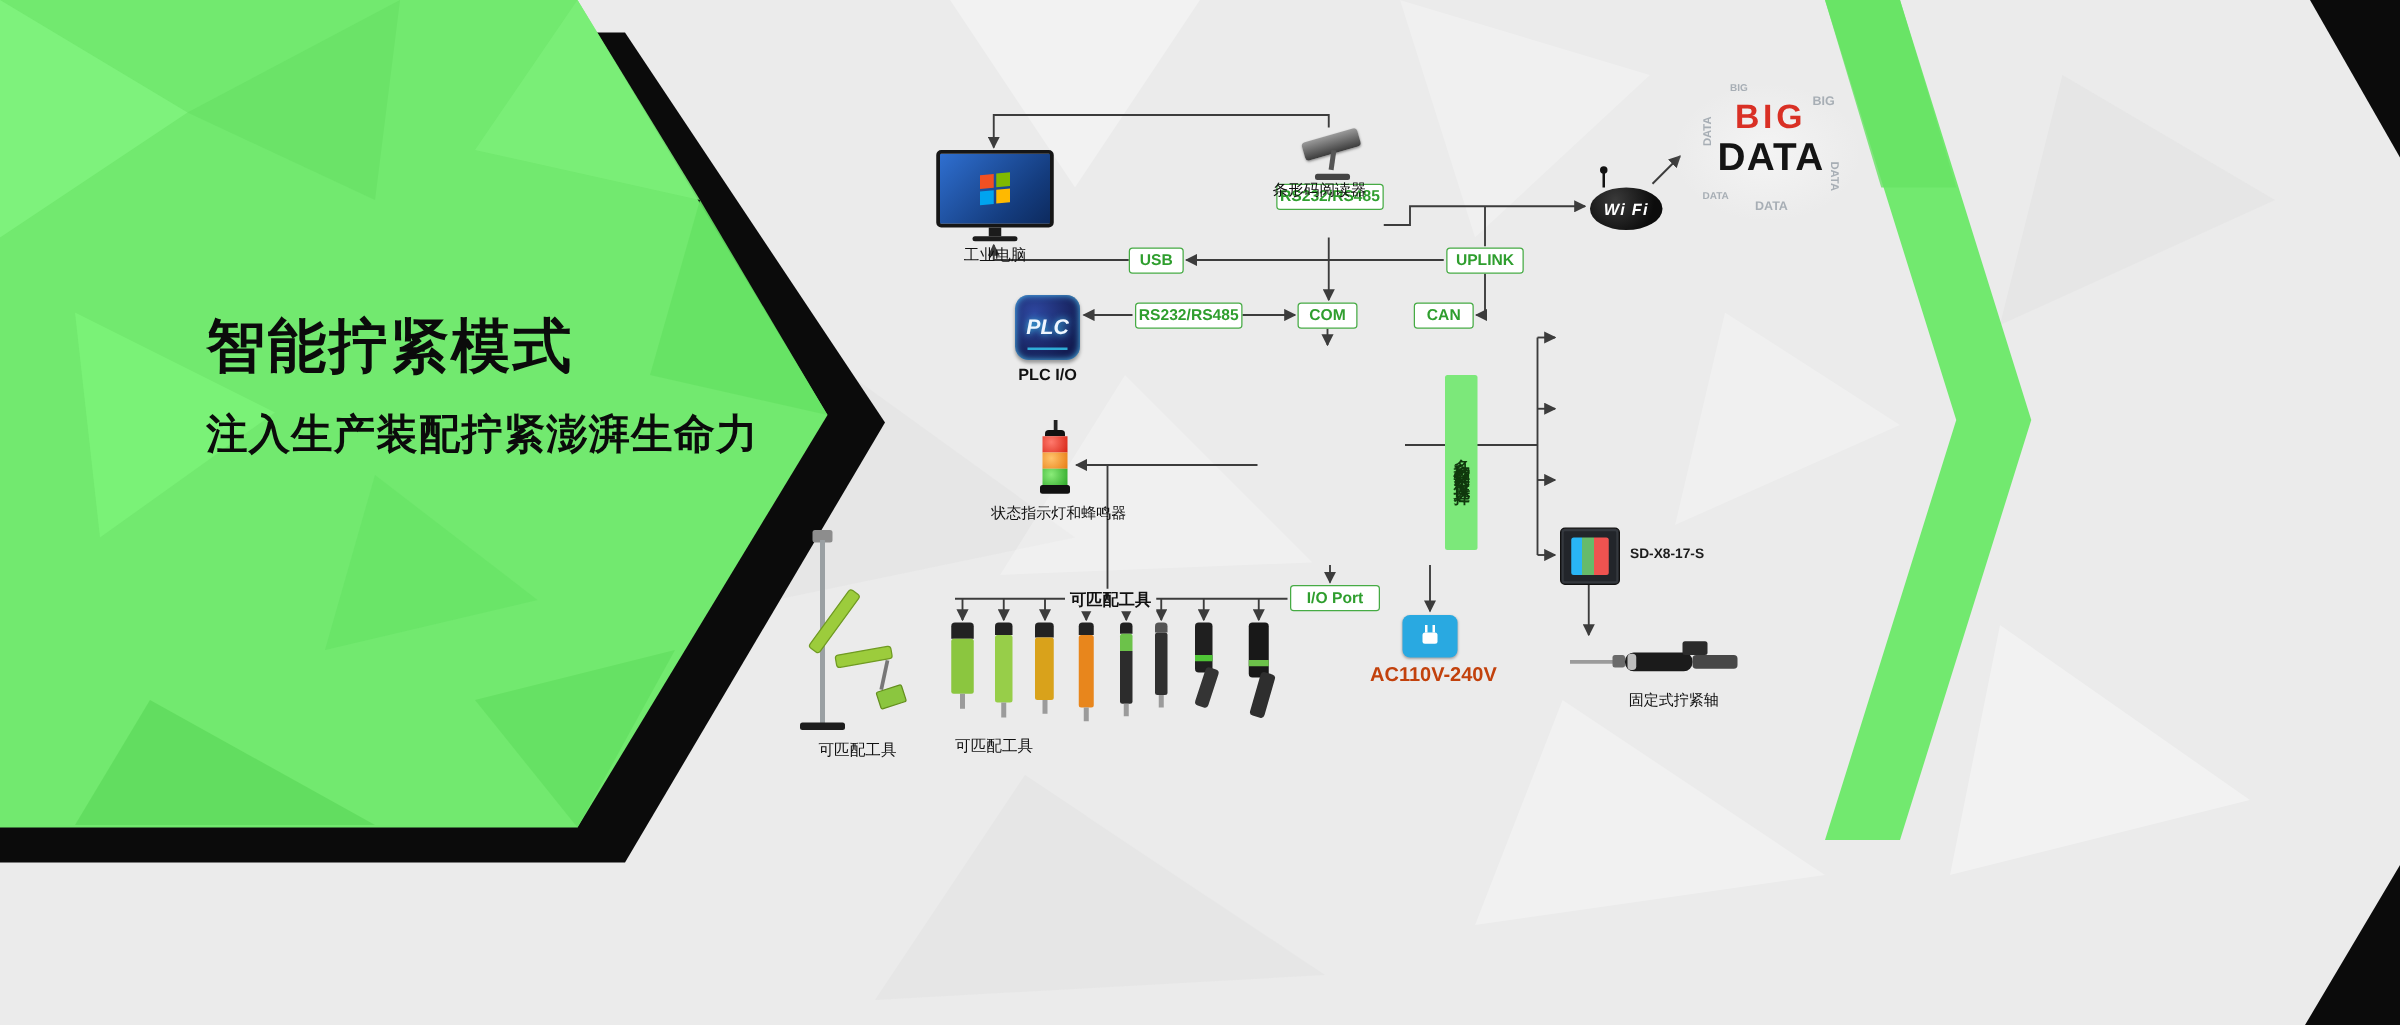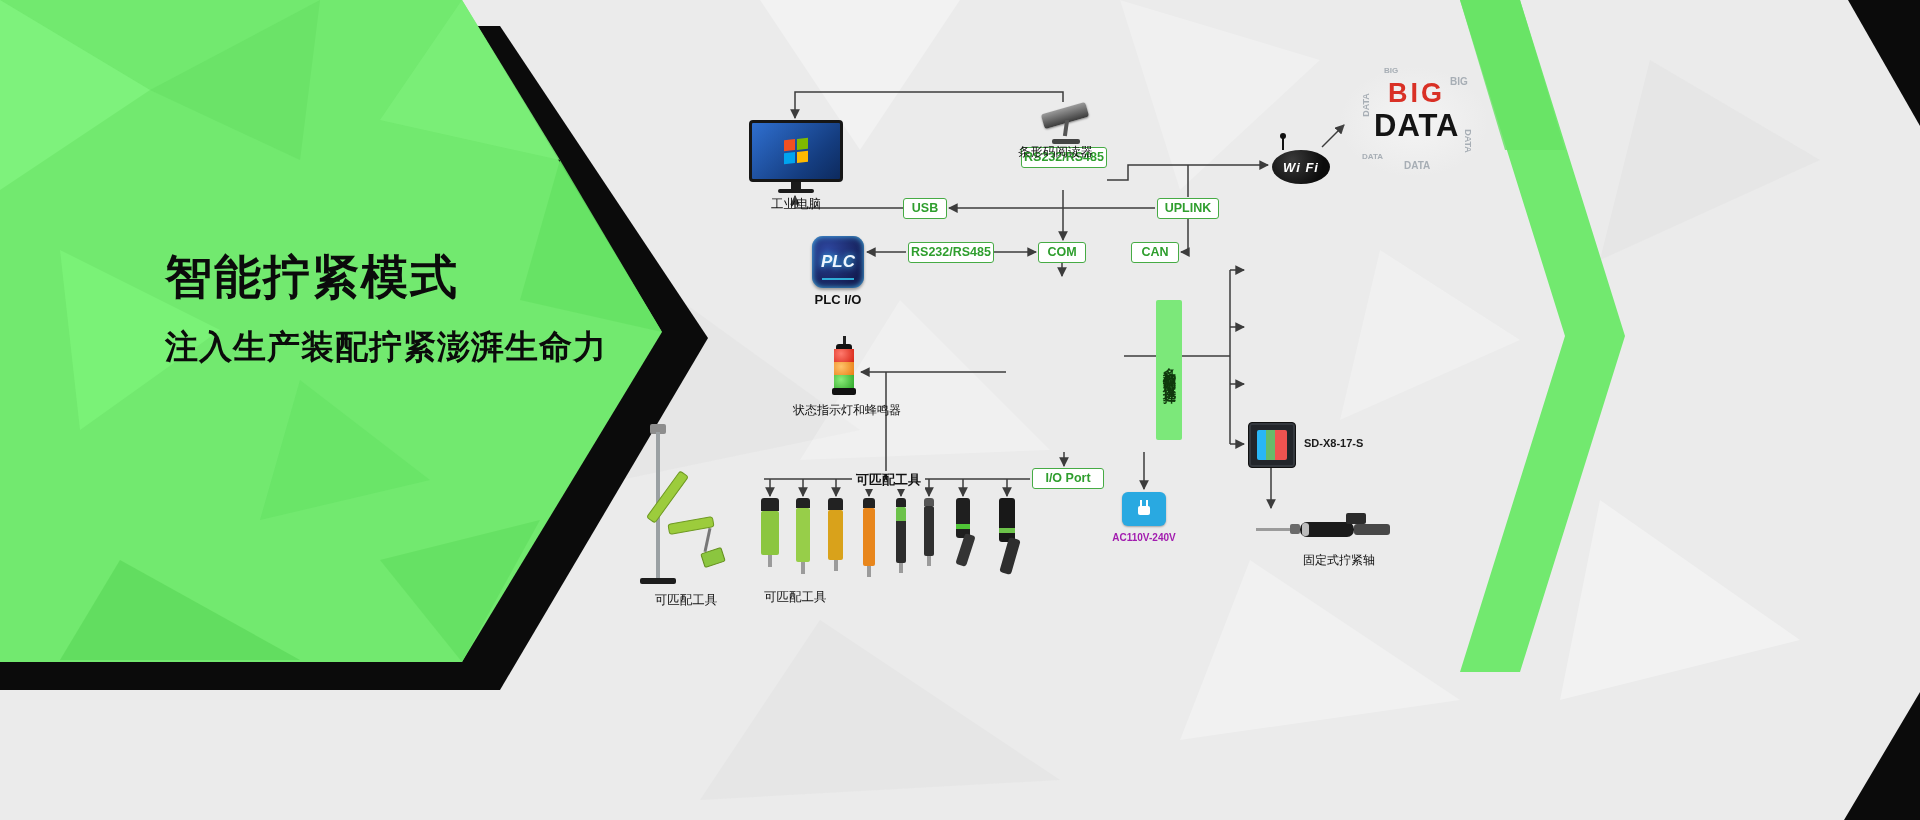--- a/index.html
+++ b/index.html
@@ -124,21 +124,21 @@
   .bd-w5{left:46px;top:0;font-size:8px;}
   .bd-w6{left:66px;top:94px;font-size:10px;}
 
   
   .power{left:1122px;top:492px;width:44px;height:34px;background:#29a9e1;border-radius:6px;box-shadow:0 1px 2px rgba(0,0,0,.3);}
   .plug{position:relative;width:16px;height:16px;margin:8px auto 0;}
   .plug .pb{position:absolute;left:2px;top:6px;width:12px;height:9px;background:#fff;border-radius:2px;}
   .plug .p1{position:absolute;left:4px;top:0;width:2px;height:6px;background:#fff;}
   .plug .p2{position:absolute;left:10px;top:0;width:2px;height:6px;background:#fff;}
   .power-lbl{position:absolute;left:1096px;top:532px;width:96px;text-align:center;
-      color:#a21caf;font-weight:bold;font-size:10px;}
+      color:#c2410c;font-weight:bold;font-size:16px;}
 
   
   .tool{position:absolute;display:flex;flex-direction:column;align-items:center;}
   .tool .cap{background:#222;border-radius:3px 3px 0 0;}
   .tool .body{border-radius:2px;}
   .tool .tip{width:4px;background:#9b9b9b;}
   .t1{left:761px;top:498px;} .t1 .cap{width:18px;height:13px;} .t1 .body{width:18px;height:44px;background:#8bc63f;} .t1 .tip{height:12px;}
   .t2{left:796px;top:498px;} .t2 .cap{width:14px;height:10px;} .t2 .body{width:14px;height:54px;background:#97ce49;} .t2 .tip{height:12px;}
   .t3{left:828px;top:498px;} .t3 .cap{width:15px;height:12px;} .t3 .body{width:15px;height:50px;background:#d9a21b;} .t3 .tip{height:11px;}
   .t4{left:863px;top:498px;} .t4 .cap{width:12px;height:10px;} .t4 .body{width:12px;height:58px;background:#e8861c;} .t4 .tip{height:11px;}

